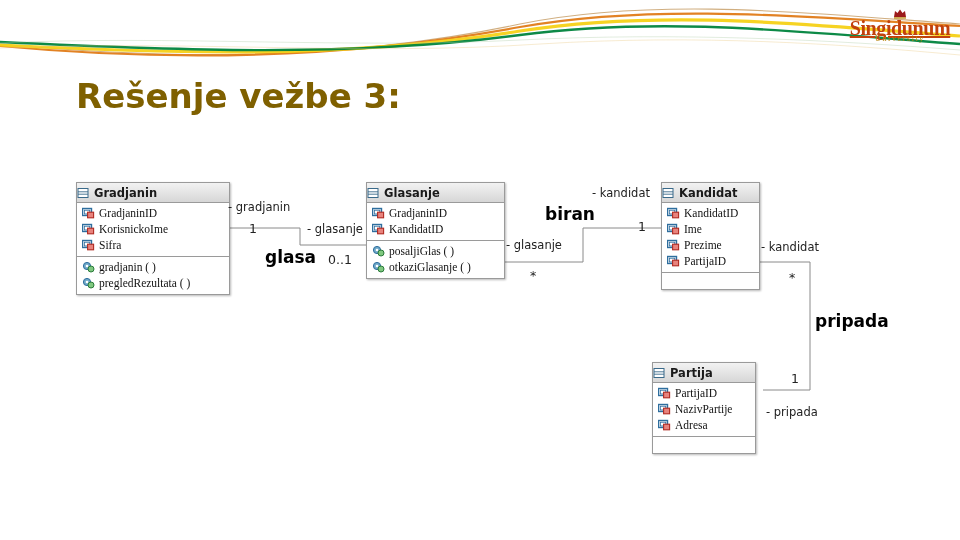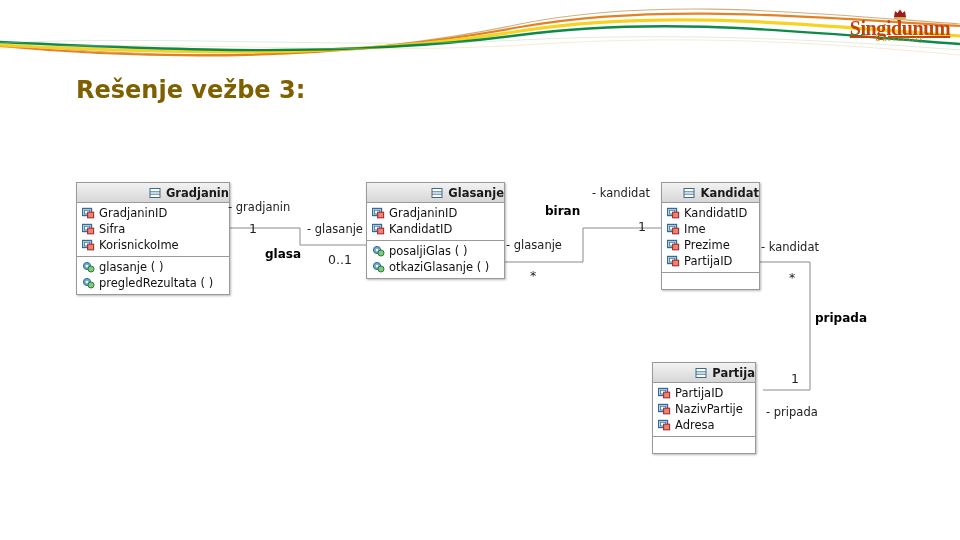--- a/index.html
+++ b/index.html
@@ -53,21 +53,21 @@
     color: #b8860b;
     letter-spacing: 1.6px;
     margin-top: -3px;
   }
 
   
   #slide-title {
     position: absolute;
     left: 76px; top: 76px;
     font-family: "DejaVu Sans", sans-serif;
-    font-size: 24px;
+    font-size: 34px;
     font-weight: bold;
     color: #7f6000;
     letter-spacing: 0px;
     white-space: nowrap;
   }
 
   
   #diagram {
     position: absolute;
     left: 0; top: 0;
@@ -85,21 +85,21 @@
     position: absolute;
     background: #ffffff;
     border: 1px solid #9a9a9a;
     box-shadow: 1px 1px 2px rgba(0,0,0,0.28);
     font-family: "DejaVu Sans", sans-serif;
     box-sizing: border-box;
   }
   .uml-header {
     display: flex;
     align-items: center;
-    justify-content: flex-end;
+    justify-content: flex-start;
     gap: 5px;
     height: 19px;
     background: linear-gradient(to bottom, #f2f2f2 0%, #e3e3e3 55%, #d6d6d6 100%);
     border-bottom: 1px solid #9a9a9a;
     font-size: 11.5px;
     font-weight: bold;
     color: #1a1a1a;
   }
   .uml-compartment {
     padding: 2px 0 3px 0;
@@ -109,36 +109,37 @@
   .uml-compartment.empty { height: 11px; }
   .uml-row {
     display: flex;
     align-items: center;
     gap: 4px;
     padding: 0 3px 0 5px;
     height: 16px;
     font-size: 11.5px;
     color: #111111;
     white-space: nowrap;
+    font-family: Liberation Serif, serif;
   }
 
   
   .ico { flex: 0 0 auto; display: block; }
 
   
   .rel-label {
     position: absolute;
     font-family: "DejaVu Sans", sans-serif;
     font-size: 11.5px;
     color: #222222;
     white-space: nowrap;
   }
   .rel-label.assoc-name {
     font-weight: bold;
-    font-size: 12px;
+    font-size: 17px;
     color: #000000;
   }
   .rel-label.mult {
     font-size: 12.5px;
     color: #222222;
   }
 </style>
 </head>
 <body>
 
@@ -192,39 +193,39 @@
           <rect x="5.6" y="5.2" width="6" height="5.6" fill="#e8837d" stroke="#b02a22" stroke-width="1.1"></rect>
         </svg>
         <span>GradjaninID</span>
       </div>
       <div class="uml-row">
         <svg class="ico" width="13" height="12" viewBox="0 0 13 12">
           <rect x="0.5" y="1.5" width="9" height="7" fill="#ffffff" stroke="#2e6e9e" stroke-width="1.4"></rect>
           <rect x="2.3" y="3.2" width="5.5" height="3.8" fill="#ffffff" stroke="#2e6e9e" stroke-width="0.9"></rect>
           <rect x="5.6" y="5.2" width="6" height="5.6" fill="#e8837d" stroke="#b02a22" stroke-width="1.1"></rect>
         </svg>
+        <span>KorisnickoIme</span>
+      </div>
+      <div class="uml-row">
+        <svg class="ico" width="13" height="12" viewBox="0 0 13 12">
+          <rect x="0.5" y="1.5" width="9" height="7" fill="#ffffff" stroke="#2e6e9e" stroke-width="1.4"></rect>
+          <rect x="2.3" y="3.2" width="5.5" height="3.8" fill="#ffffff" stroke="#2e6e9e" stroke-width="0.9"></rect>
+          <rect x="5.6" y="5.2" width="6" height="5.6" fill="#e8837d" stroke="#b02a22" stroke-width="1.1"></rect>
+        </svg>
         <span>Sifra</span>
-      </div>
-      <div class="uml-row">
-        <svg class="ico" width="13" height="12" viewBox="0 0 13 12">
-          <rect x="0.5" y="1.5" width="9" height="7" fill="#ffffff" stroke="#2e6e9e" stroke-width="1.4"></rect>
-          <rect x="2.3" y="3.2" width="5.5" height="3.8" fill="#ffffff" stroke="#2e6e9e" stroke-width="0.9"></rect>
-          <rect x="5.6" y="5.2" width="6" height="5.6" fill="#e8837d" stroke="#b02a22" stroke-width="1.1"></rect>
-        </svg>
-        <span>KorisnickoIme</span>
       </div>
     </div>
     <div class="uml-compartment last">
       <div class="uml-row">
         <svg class="ico" width="13" height="12" viewBox="0 0 13 12">
           <circle cx="5" cy="5" r="3.6" fill="#6fa8c8" stroke="#2e6e9e" stroke-width="1"></circle>
           <circle cx="5" cy="5" r="1.3" fill="#ffffff"></circle>
           <circle cx="9" cy="8" r="3" fill="#7fc87f" stroke="#2a7a3a" stroke-width="1"></circle>
         </svg>
-        <span>glasanje ( )</span>
+        <span>gradjanin ( )</span>
       </div>
       <div class="uml-row">
         <svg class="ico" width="13" height="12" viewBox="0 0 13 12">
           <circle cx="5" cy="5" r="3.6" fill="#6fa8c8" stroke="#2e6e9e" stroke-width="1"></circle>
           <circle cx="5" cy="5" r="1.3" fill="#ffffff"></circle>
           <circle cx="9" cy="8" r="3" fill="#7fc87f" stroke="#2a7a3a" stroke-width="1"></circle>
         </svg>
         <span>pregledRezultata ( )</span>
       </div>
     </div>

